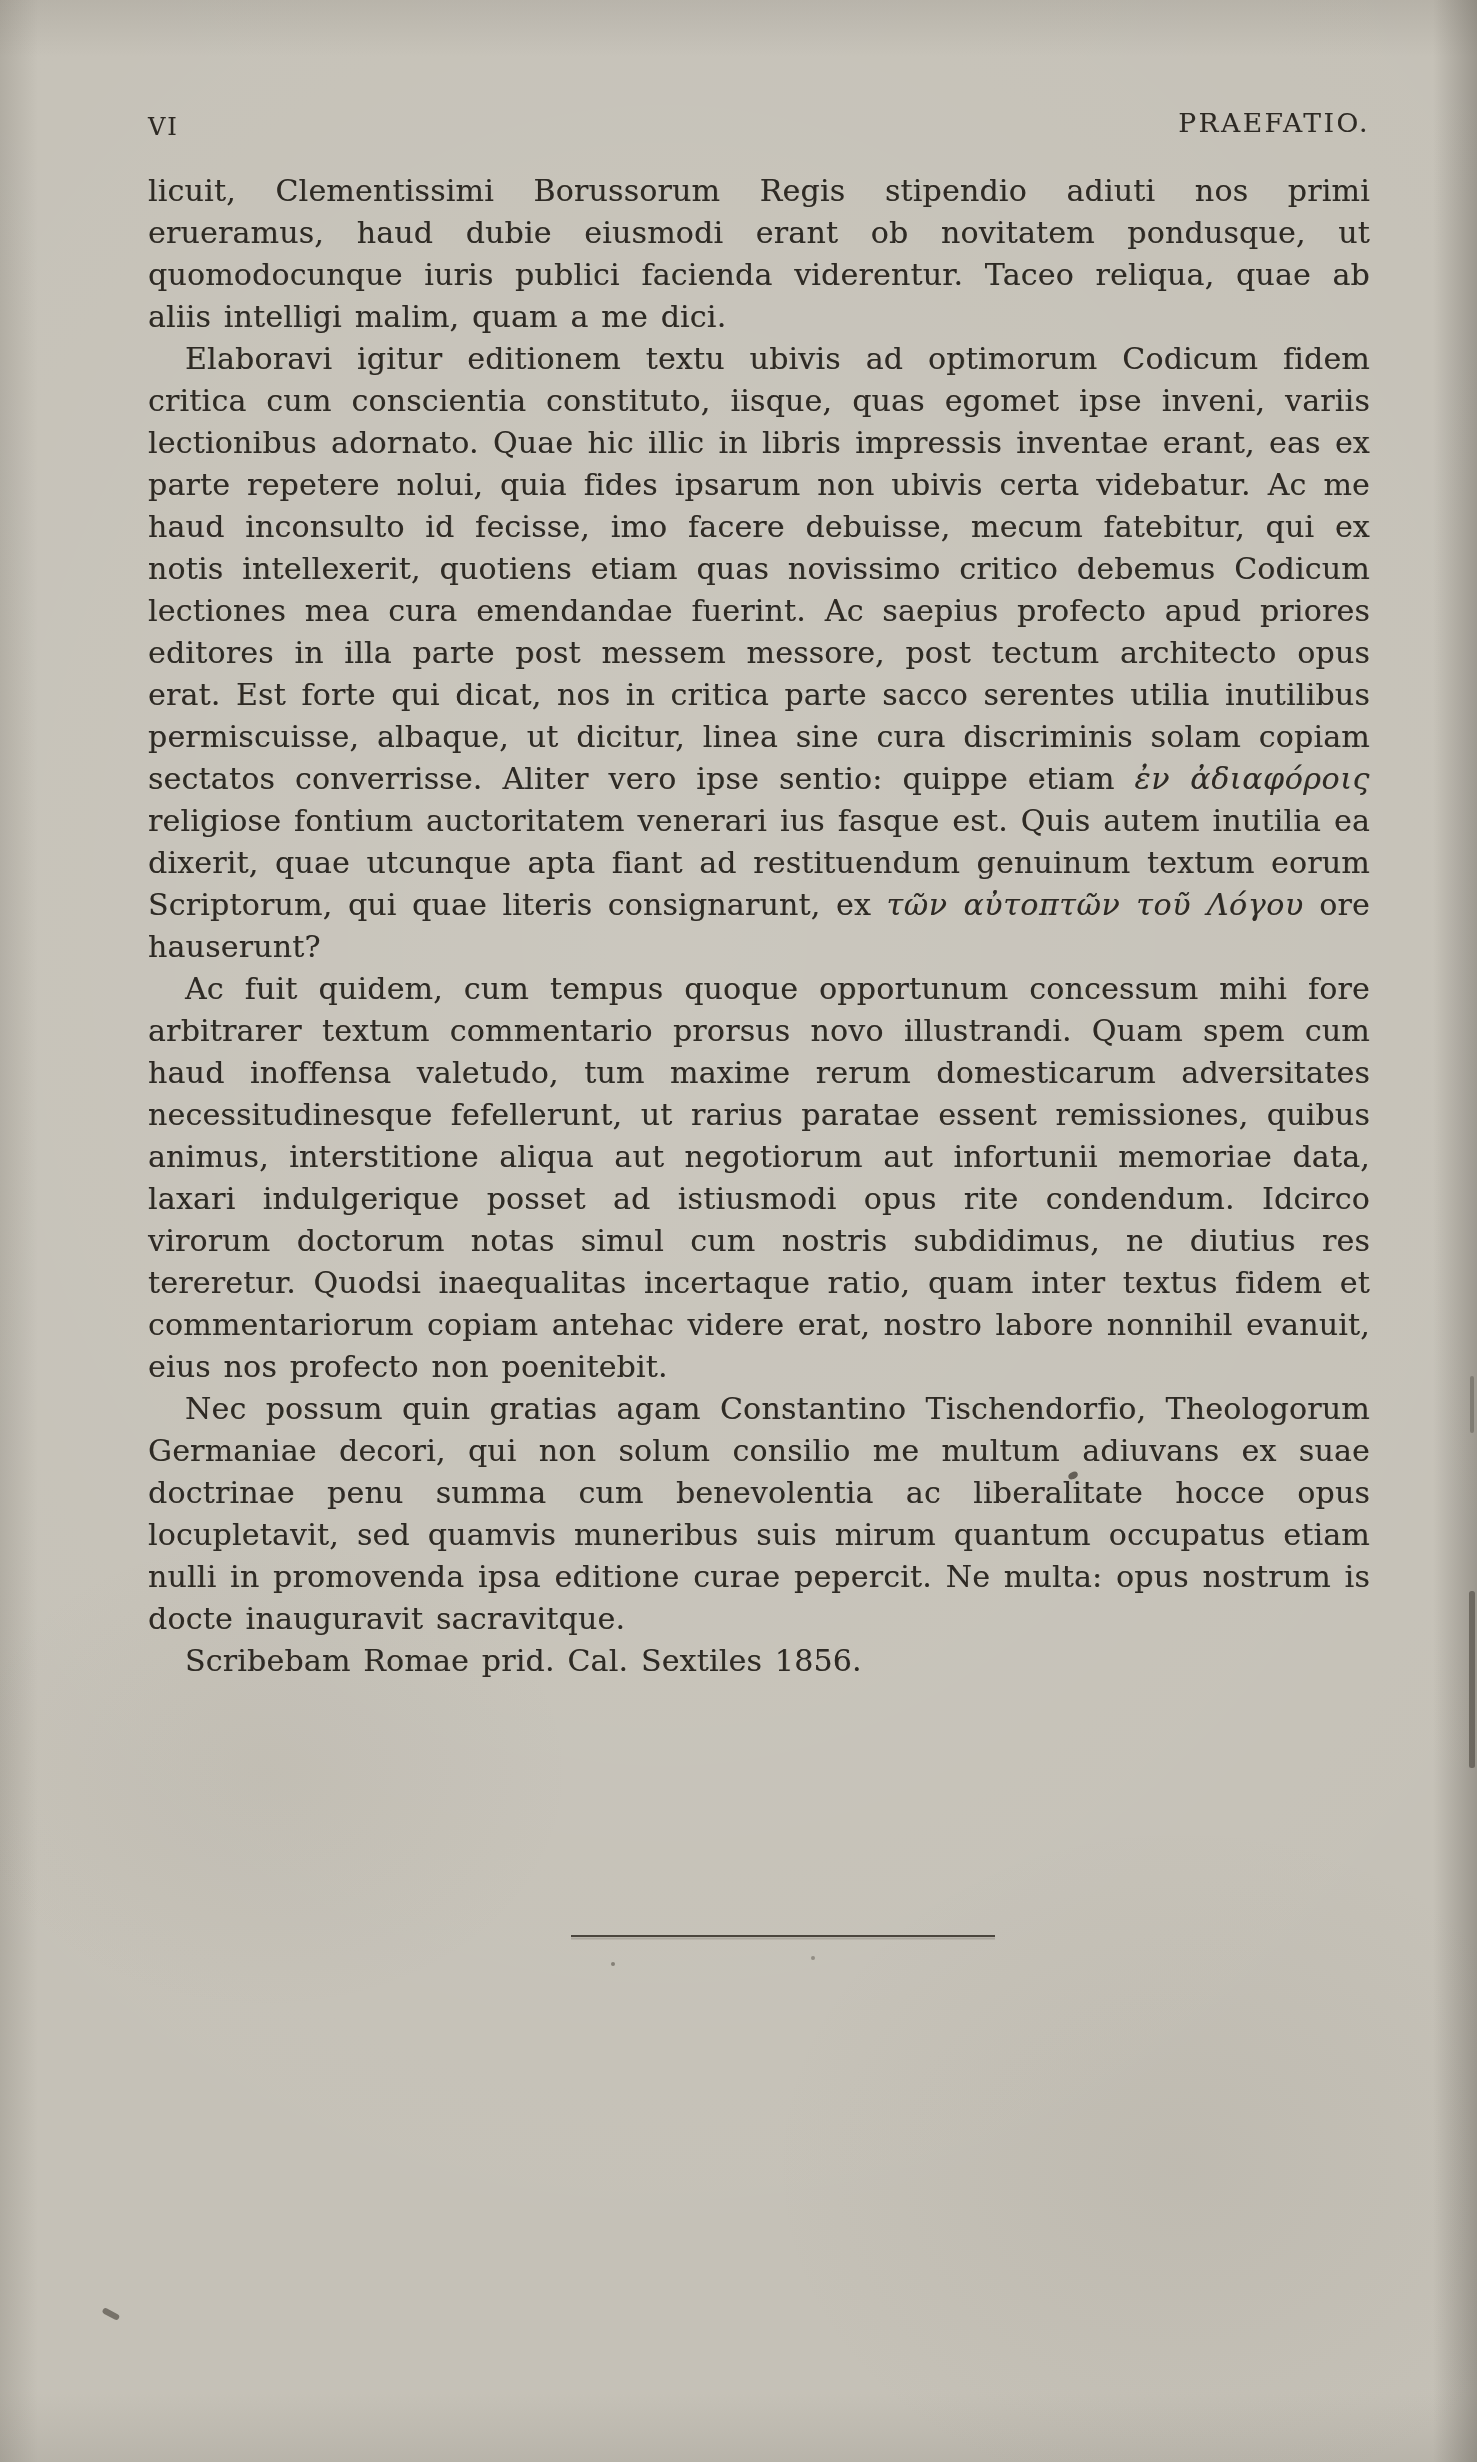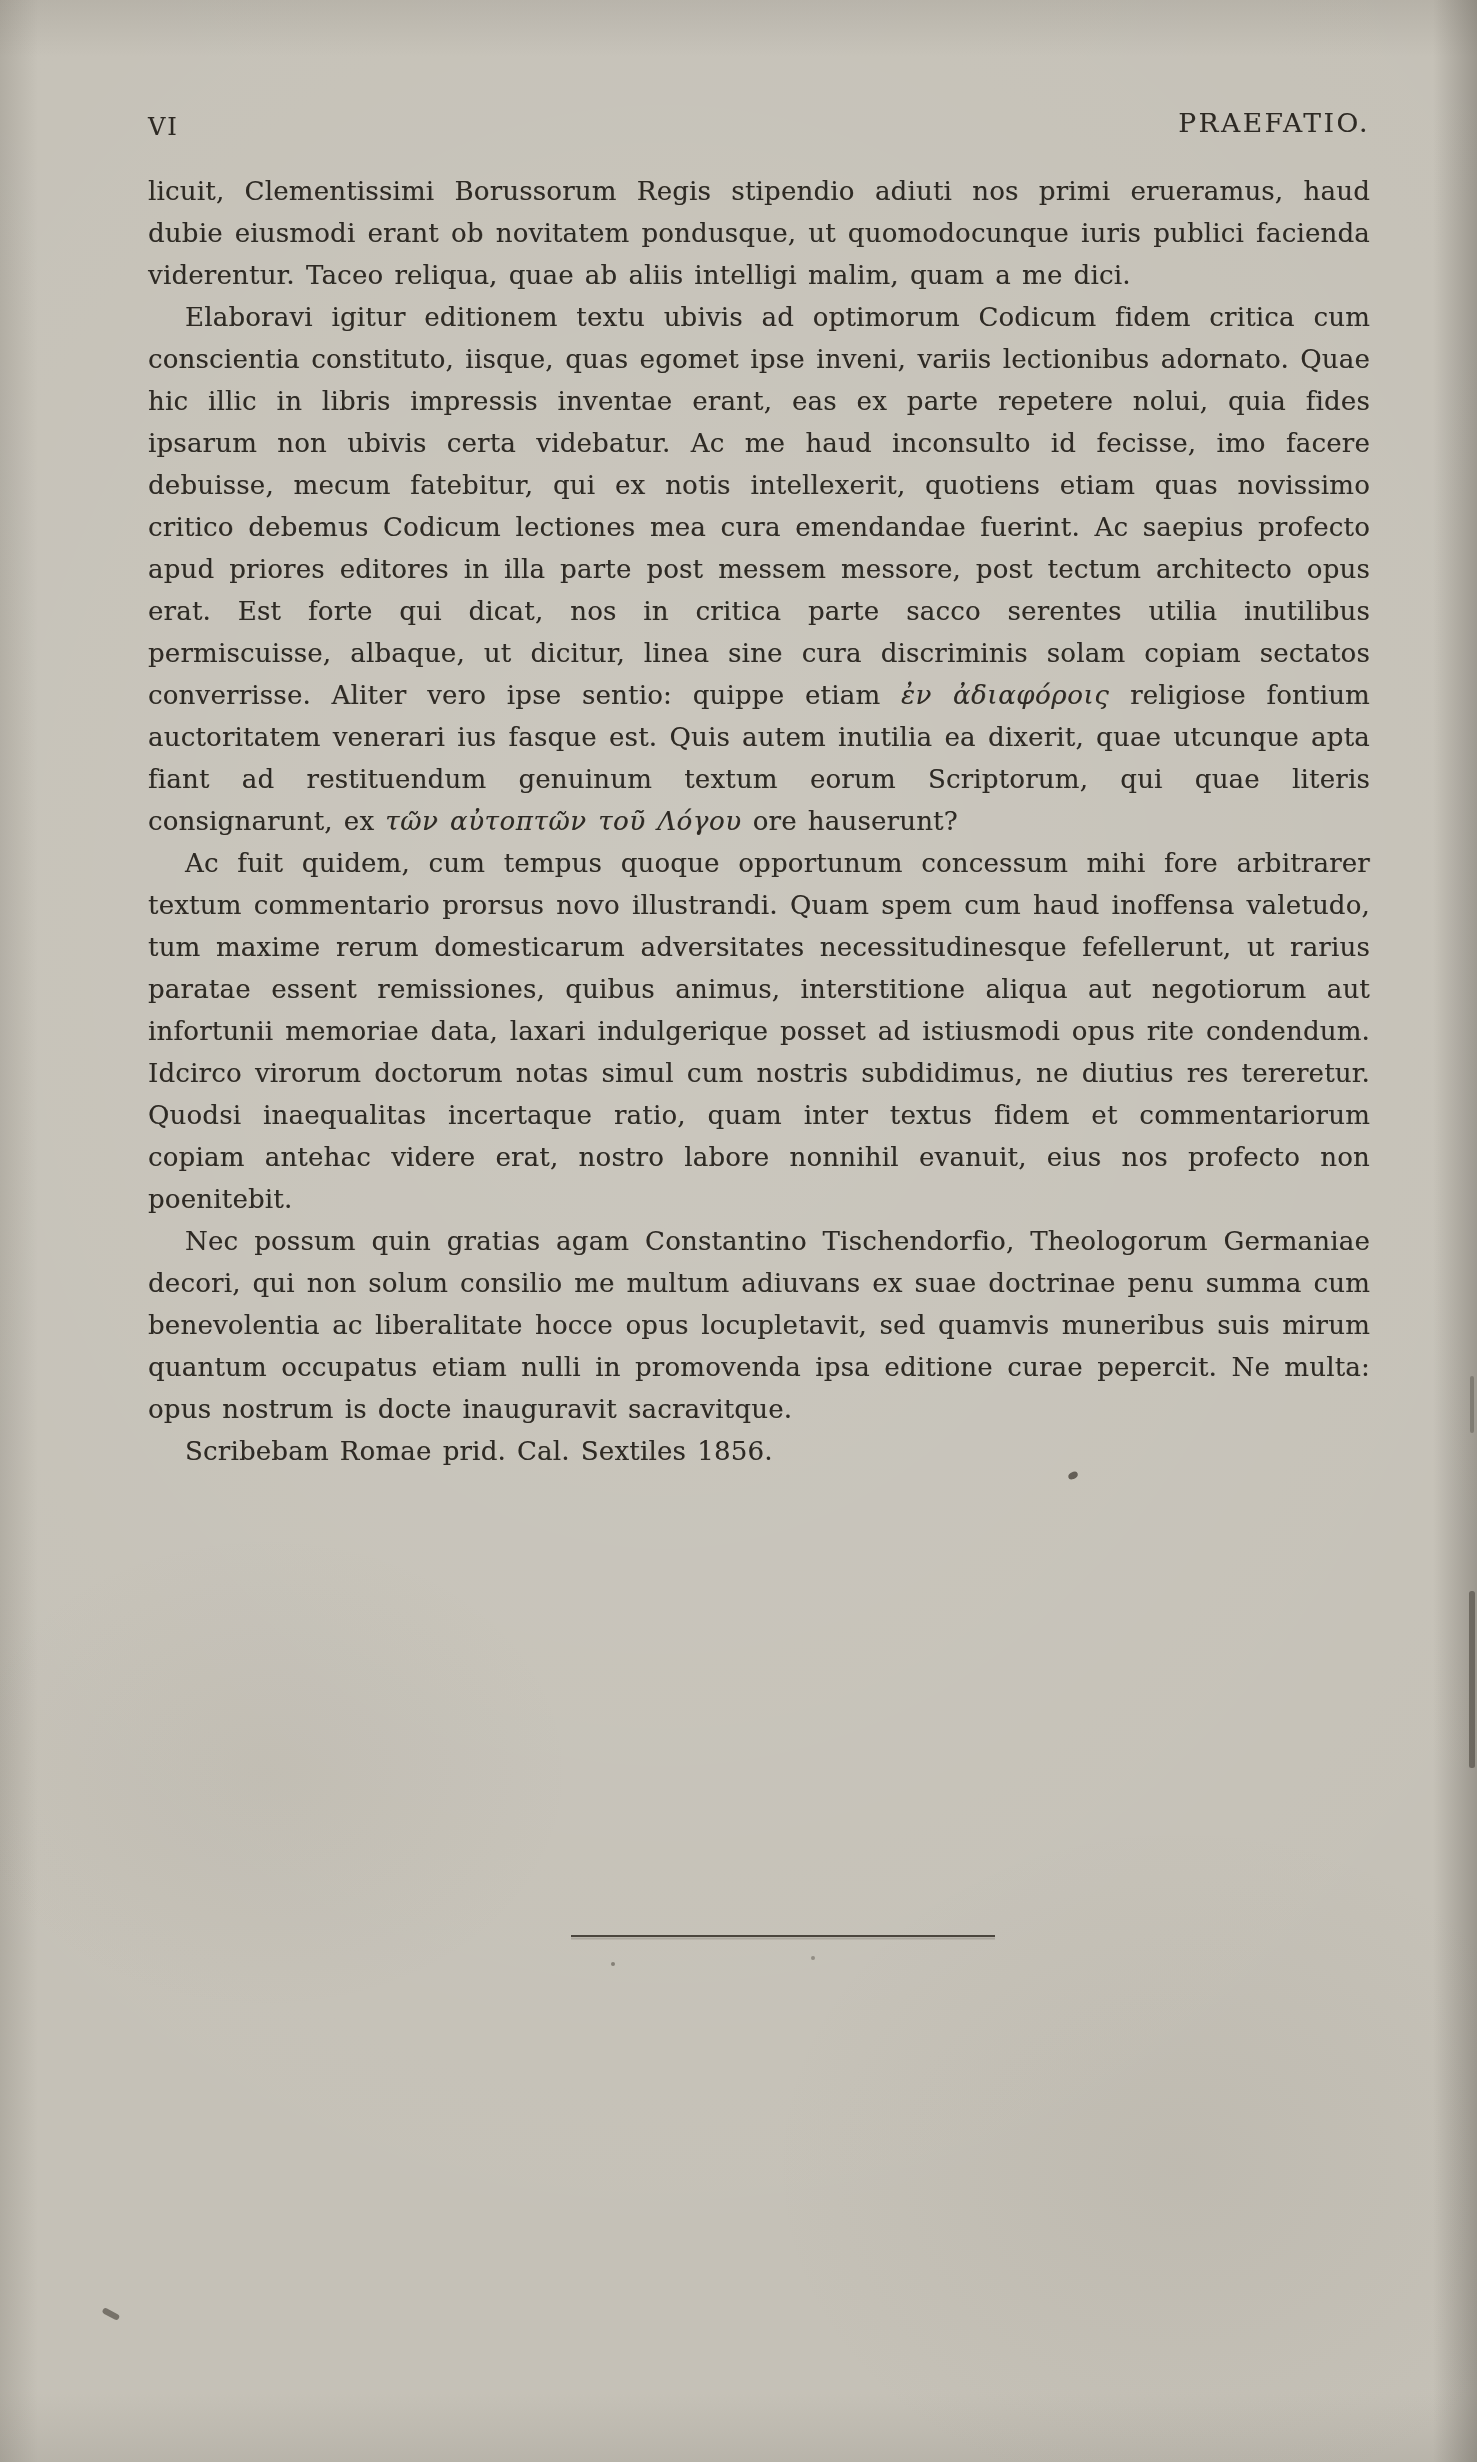--- a/index.html
+++ b/index.html
@@ -50,21 +50,21 @@
     text-align: right;
     font-size: 26.5px;
     letter-spacing: 2.5px;
     text-shadow: 0.3px 0.4px 0.6px rgba(46,42,36,0.35);
   }
   .text-block {
     position: absolute;
     left: 148px;
     top: 170px;
     width: 1222px;
-    font-size: 26px;
+    font-size: 30px;
     line-height: 42px;
     text-align: justify;
     word-spacing: 0.10em;
     letter-spacing: 0.2px;
     text-shadow: 0.3px 0.4px 0.6px rgba(46,42,36,0.38);
   }
   .para {
     margin: 0;
     text-indent: 0;
   }

